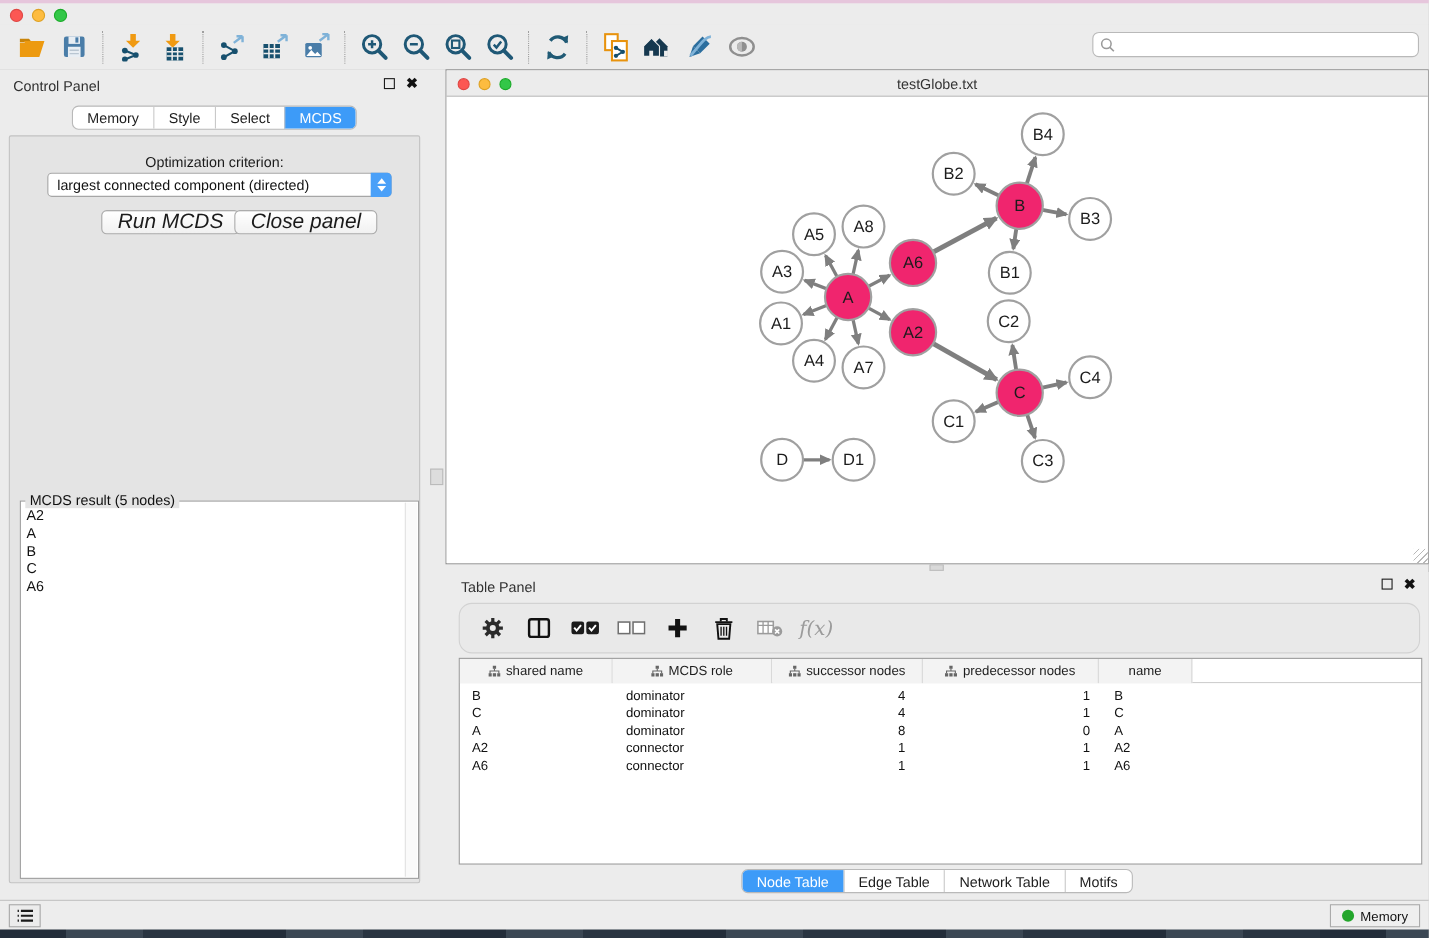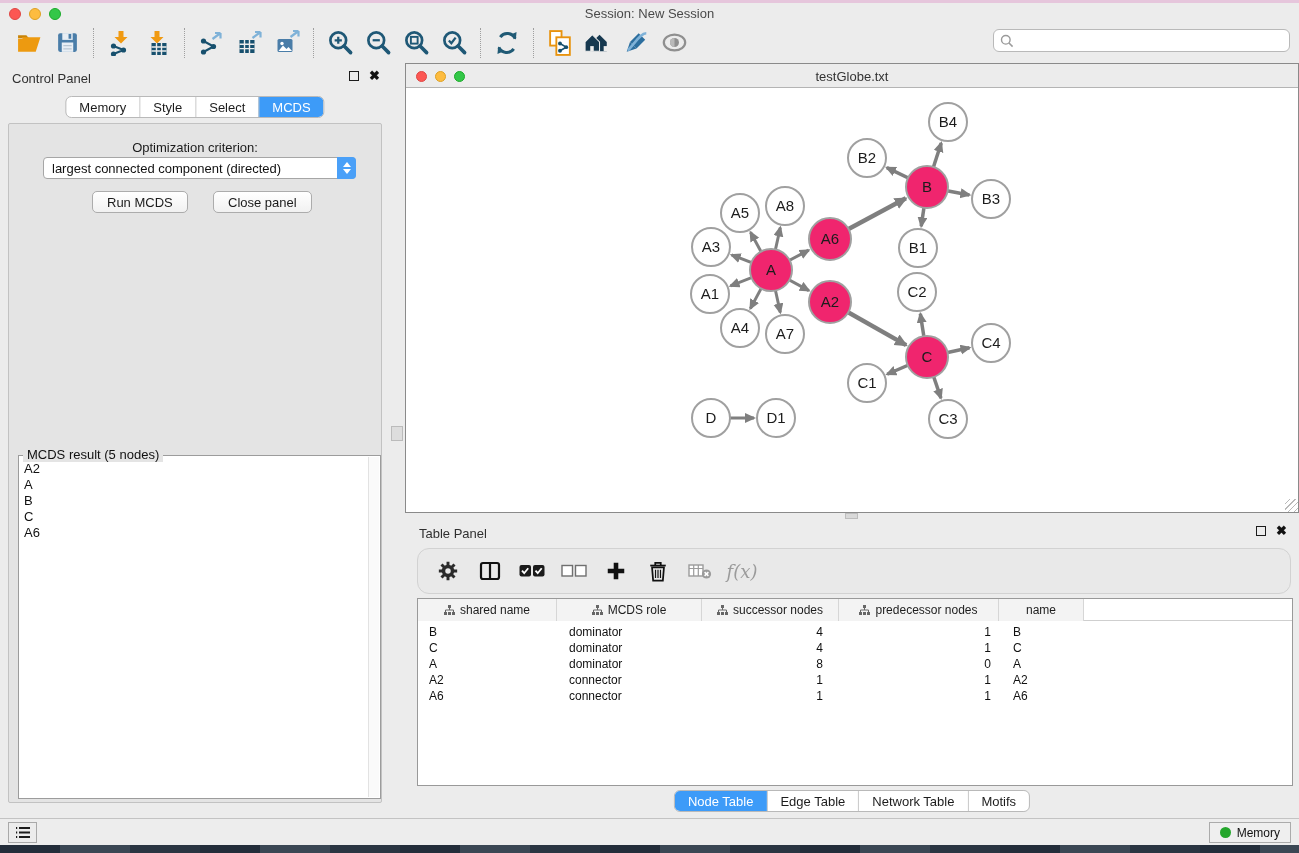--- a/index.html
+++ b/index.html
@@ -55,22 +55,22 @@
     display:flex; align-items:center; }
   #criterion .val { flex:1; font-size:13px; color:#111; padding-left:8px; white-space:nowrap; }
   #criterion .stepper { width:19px; height:22px; margin:-1px -1px -1px 0; background:#4AA0F8;
     border-radius:0 4px 4px 0; display:flex; flex-direction:column;
     align-items:center; justify-content:center; gap:2px; }
   .chev-up { width:0; height:0; border-left:4px solid transparent; border-right:4px solid transparent;
     border-bottom:5px solid #fff; }
   .chev-down { width:0; height:0; border-left:4px solid transparent; border-right:4px solid transparent;
     border-top:5px solid #fff; }
   .mac-btn { position:absolute; height:22px; background:linear-gradient(#FFFFFF,#F1F1F1);
-    border:1px solid #ACACAC; border-radius:5px; font-size:13px; color:#1b1b1b;
-    display:flex; align-items:center; justify-content:center; padding:0 14px; cursor:default; }
+    border:1px solid #ACACAC; border-radius:5px; font-size:19px; color:#1b1b1b;
+    display:flex; align-items:center; justify-content:center; padding:0 14px; cursor:default;font-style:italic; }
   #run-btn { left:92px; top:128px; }
   #closep-btn { left:202px; top:128px;margin-left:11px; }
   #result-box { position:absolute; left:18px; top:392px; width:363px; height:344px;
     background:#fff; border:1px solid #9C9C9C;padding-left:32px; }
   #result-box .legend { position:absolute; top:-9px; left:4px; background:#E4E4E4;
     padding:0 4px; font-size:13px; color:#111; }
   #result-list { position:absolute; left:0; top:5px; right:13px; bottom:2px; overflow:hidden; }
   .result-item { font-size:13px; color:#111; padding-left:5px; height:16px; line-height:16px; }
   #result-scroll { position:absolute; right:1px; top:1px; bottom:1px; width:11px;
     background:#FAFAFA; border-left:1px solid #E2E2E2; }
@@ -126,21 +126,20 @@
 <body>
 
 <div id="app">
 
   <div id="titlebar">
     <div class="lights">
       <span class="light red"></span>
       <span class="light yellow"></span>
       <span class="light green"></span>
     </div>
-    <div class="title">Session: New Session</div>
   </div>
 
   <div id="toolbar">
     <div class="tbi">
       <svg width="27" height="25" viewBox="0 0 26 24">
           <path d="M2 5h8l2.4 3H2z" fill="#C98409"></path>
           <path d="M2 21V8.5h4.5l-1-1.5h18L19 21z" fill="#ED9A10"></path>
         </svg>
     </div>
     <div class="tbi">

